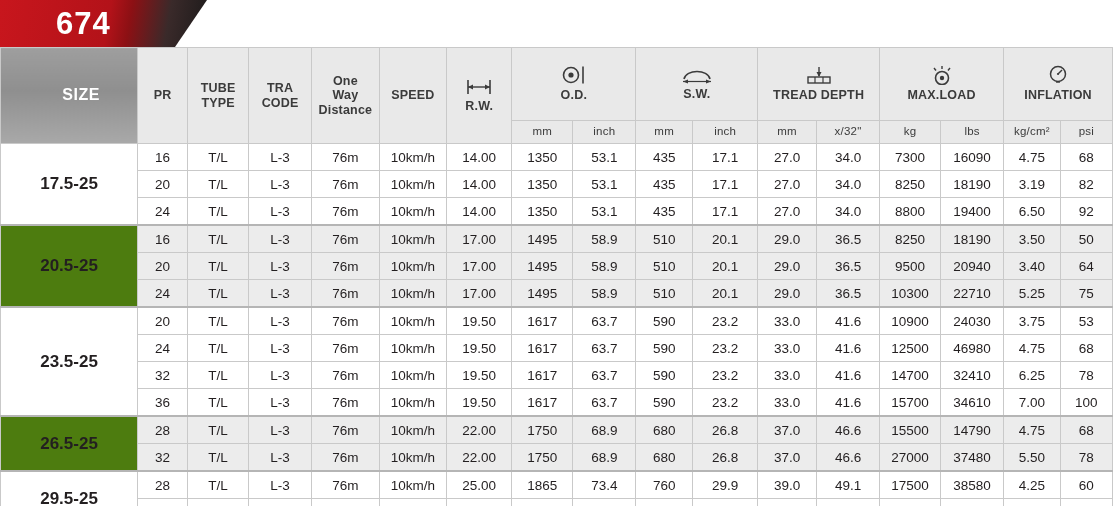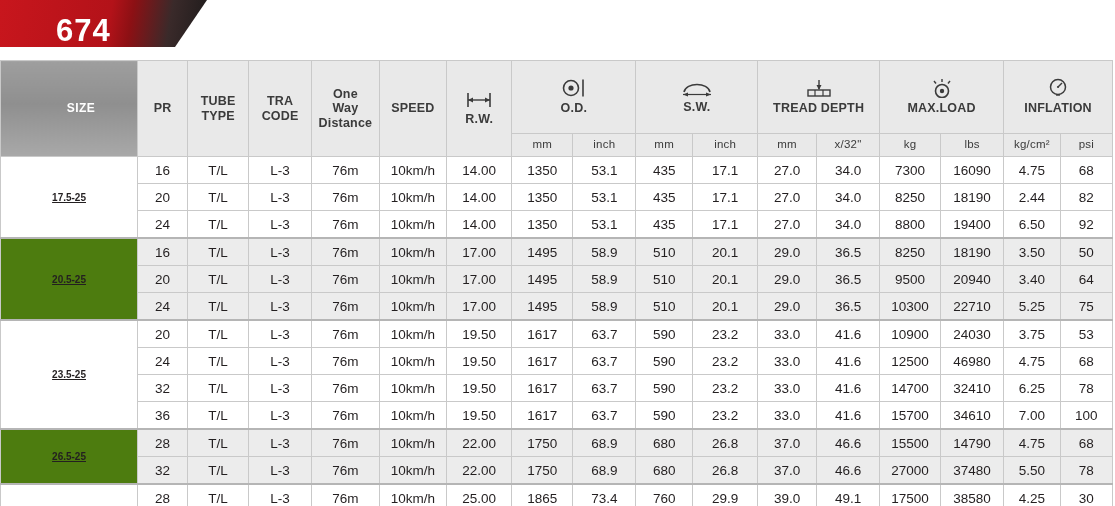--- a/index.html
+++ b/index.html
@@ -8,21 +8,21 @@
     background:#ffffff;
     font-family:"Liberation Sans", sans-serif;
     color:#231f20;
     overflow:hidden;
   }
   .sheet{position:relative;width:1115px;height:506px;}
 
   
   .banner{
     position:relative;
-    width:207px;height:60px;
+    width:207px;height:47px;
     background:linear-gradient(100deg,#c8161d 0%,#b31219 52%,#8c1014 62%,#3a2a2a 80%,#1c1a1a 100%);
     clip-path:polygon(0 0,207px 0,175px 47px,0 47px);
     display:flex;align-items:center;
   }
   .banner-code{
     margin-left:56px;
     color:#ffffff;
     font-size:31px;
     font-weight:bold;
     letter-spacing:1px;
@@ -66,37 +66,36 @@
     background:#e9e9e9;
     color:#3b3b3b;
     font-weight:bold;
     font-size:12.5px;
     line-height:1.15;
     letter-spacing:.2px;
   }
   thead th.size-head{
     background:linear-gradient(180deg,#9e9e9e 0%,#8f8f8f 45%,#a9a9a9 100%);
     color:#ffffff;
-    font-size:12px;
+    font-size:16px;
     letter-spacing:.5px;
     border-left:1px solid #c9c9c9;
     padding-left:24px;
   }
   .group-head{height:72px;}
   .sub-head{height:22px;font-size:11.5px;font-weight:normal;color:#3b3b3b;}
   .icon-cell{display:flex;flex-direction:column;align-items:center;justify-content:center;gap:3px;}
   .icon-cell svg{display:block;}
   .hlabel{display:block;}
 
   
   td.size-cell{
     font-weight:bold;
-    font-size:10px;
+    font-size:17px;
     background:#ffffff;
-    text-decoration:underline;
   }
   tbody tr.alt td{background:#ececec;}
   tbody tr.alt td.size-cell{background:#4d7c0f;}
   tbody tr.plain td{background:#ffffff;}
   td.sep-top{border-top:2px solid #b5b5b5;}
 </style>
 </head>
 <body>
 
 <div class="sheet">
@@ -271,21 +270,21 @@
           <td>10km/h</td>
           <td>14.00</td>
           <td>1350</td>
           <td>53.1</td>
           <td>435</td>
           <td>17.1</td>
           <td>27.0</td>
           <td>34.0</td>
           <td>8250</td>
           <td>18190</td>
-          <td>2.44</td>
+          <td>3.19</td>
           <td>82</td>
         </tr>
         <tr class="plain">
           <td>24</td>
           <td>T/L</td>
           <td>L-3</td>
           <td>76m</td>
           <td>10km/h</td>
           <td>14.00</td>
           <td>1350</td>
@@ -474,21 +473,21 @@
           <td class="sep-top">25.00</td>
           <td class="sep-top">1865</td>
           <td class="sep-top">73.4</td>
           <td class="sep-top">760</td>
           <td class="sep-top">29.9</td>
           <td class="sep-top">39.0</td>
           <td class="sep-top">49.1</td>
           <td class="sep-top">17500</td>
           <td class="sep-top">38580</td>
           <td class="sep-top">4.25</td>
-          <td class="sep-top">30</td>
+          <td class="sep-top">60</td>
         </tr>
         <tr class="plain">
           <td>34</td>
           <td>T/L</td>
           <td>L-3</td>
           <td>76m</td>
           <td>10km/h</td>
           <td>25.00</td>
           <td>1865</td>
           <td>73.4</td>

